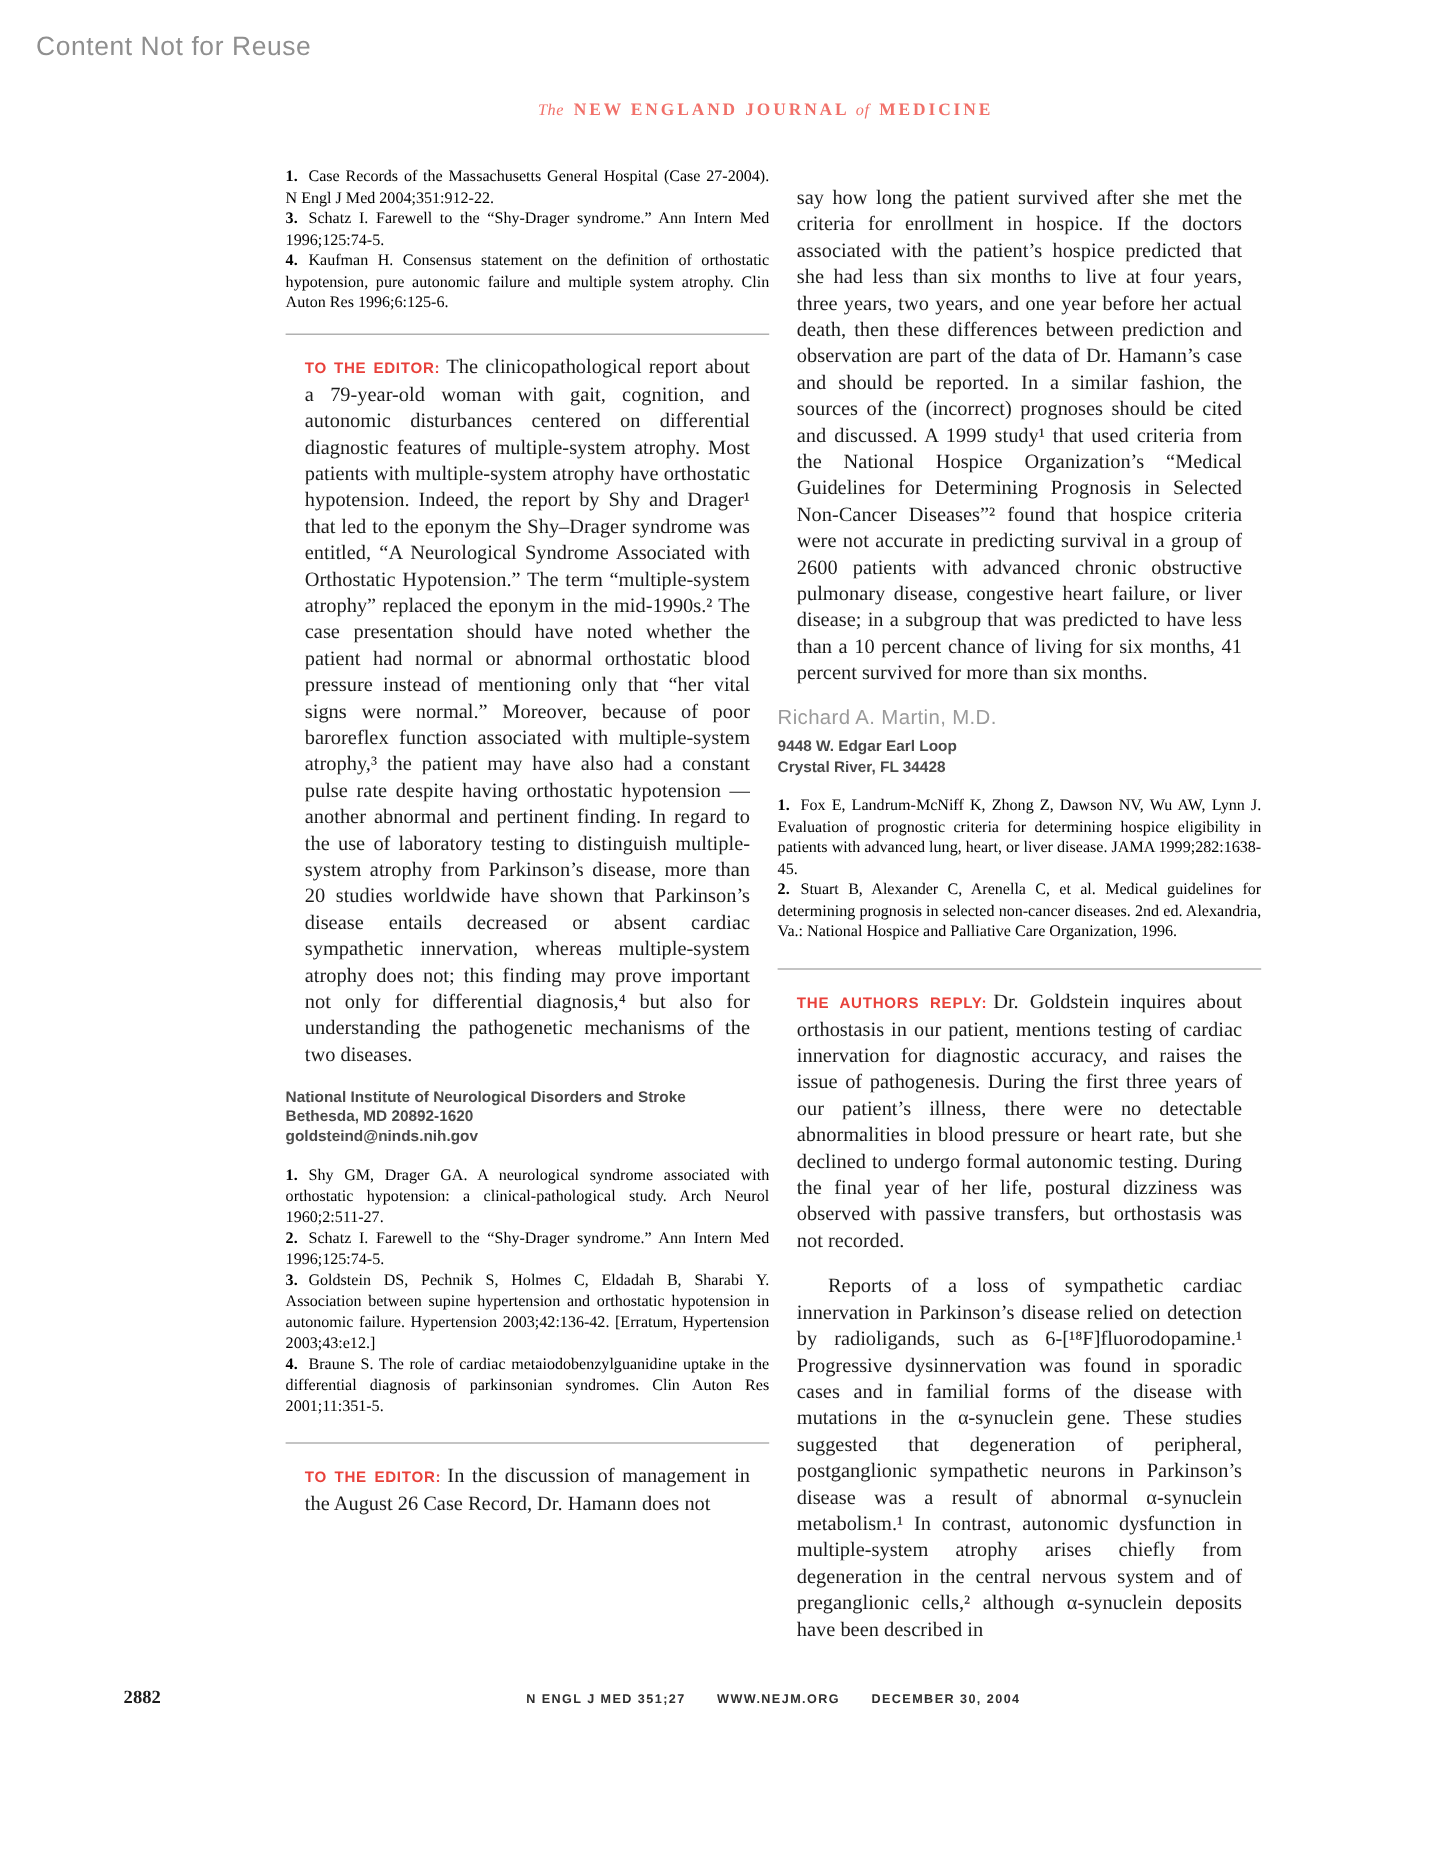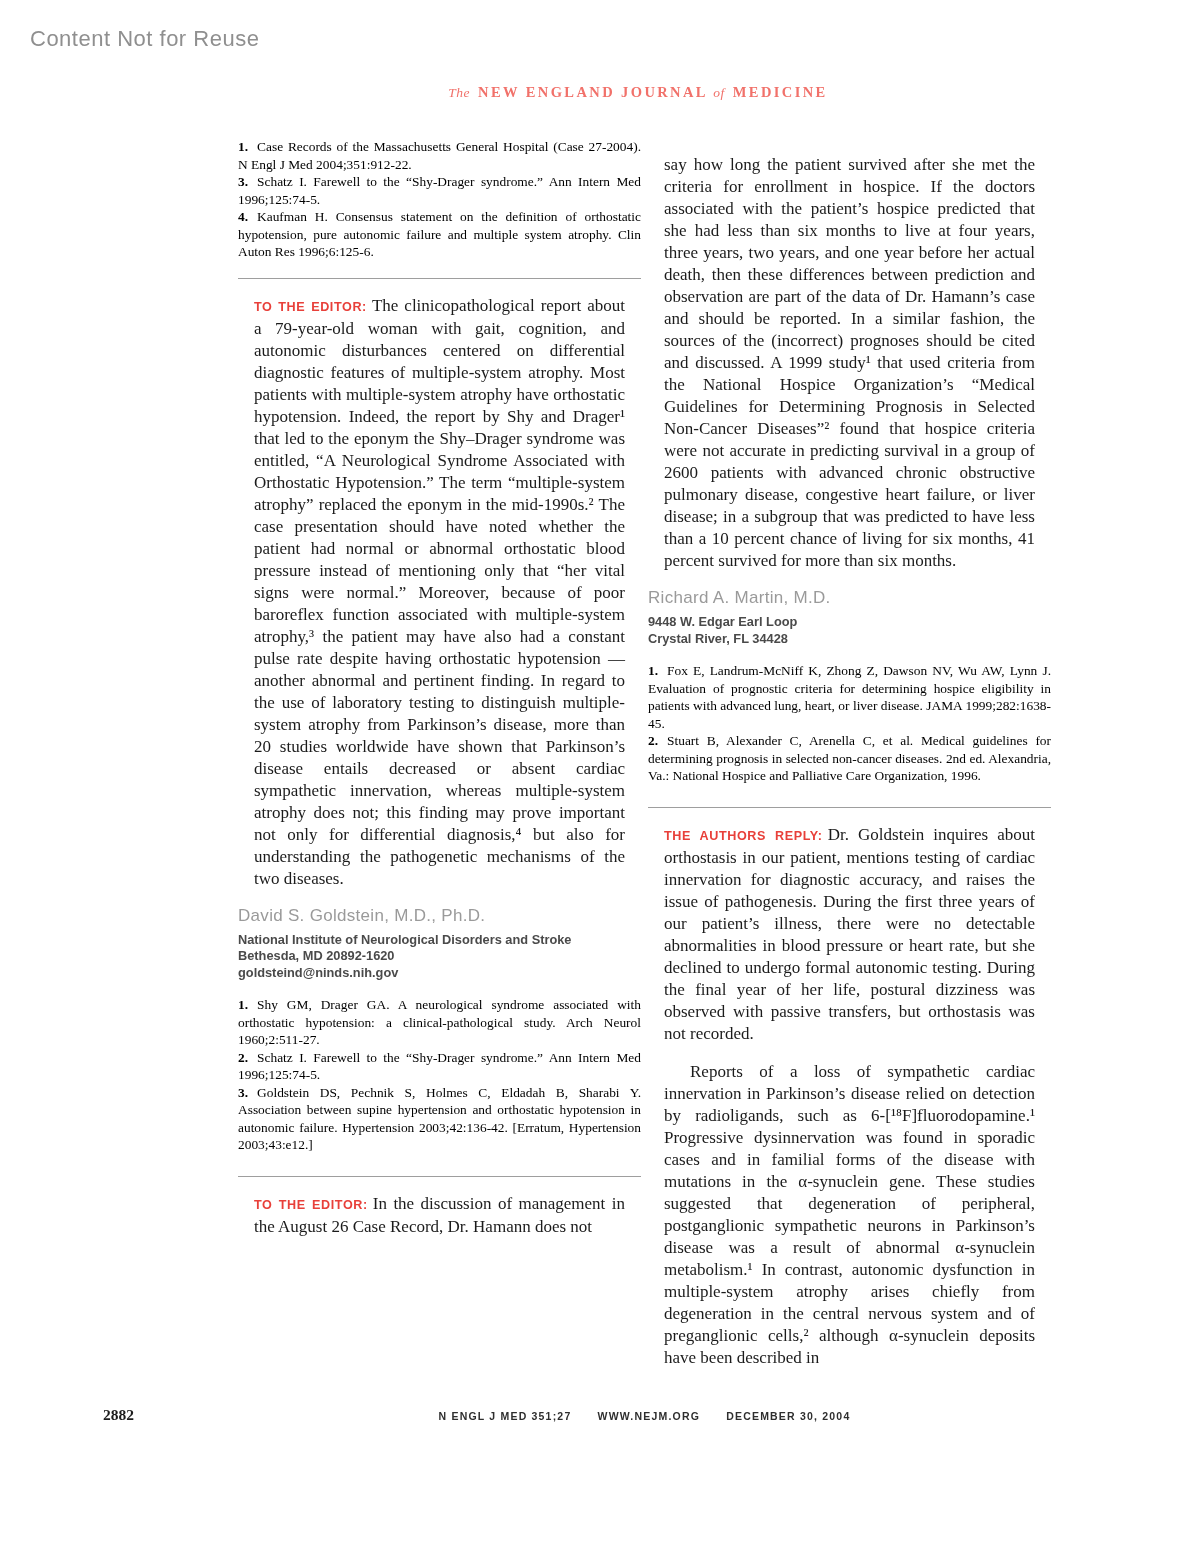--- a/index.html
+++ b/index.html
@@ -93,31 +93,31 @@
     <p class="ref"><b>3.</b><span>Schatz I. Farewell to the “Shy-Drager syndrome.” Ann Intern Med 1996;125:74-5.</span></p>
     <p class="ref"><b>4.</b><span>Kaufman H. Consensus statement on the definition of orthostatic hypotension, pure autonomic failure and multiple system atrophy. Clin Auton Res 1996;6:125-6.</span></p>
   </div>
 
   <hr class="rule">
 
   <p class="body-para">
     <span class="leadin">TO THE EDITOR:</span><span>The clinicopathological report about a 79-year-old woman with gait, cognition, and autonomic disturbances centered on differential diagnostic features of multiple-system atrophy. Most patients with multiple-system atrophy have orthostatic hypotension. Indeed, the report by Shy and Drager¹ that led to the eponym the Shy–Drager syndrome was entitled, “A Neurological Syndrome Associated with Orthostatic Hypotension.” The term “multiple-system atrophy” replaced the eponym in the mid-1990s.² The case presentation should have noted whether the patient had normal or abnormal orthostatic blood pressure instead of mentioning only that “her vital signs were normal.” Moreover, because of poor baroreflex function associated with multiple-system atrophy,³ the patient may have also had a constant pulse rate despite having orthostatic hypotension — another abnormal and pertinent finding. In regard to the use of laboratory testing to distinguish multiple-system atrophy from Parkinson’s disease, more than 20 studies worldwide have shown that Parkinson’s disease entails decreased or absent cardiac sympathetic innervation, whereas multiple-system atrophy does not; this finding may prove important not only for differential diagnosis,⁴ but also for understanding the pathogenetic mechanisms of the two diseases.</span>
   </p>
 
-  <div class="author-name">David S. Goldstein, M.D., Ph.D.</div>
   <div class="affil">
     <div>National Institute of Neurological Disorders and Stroke</div>
     <div>Bethesda, MD 20892-1620</div>
     <div>goldsteind@ninds.nih.gov</div>
   </div>
 
   <div class="ref-list mt">
     <p class="ref"><b>1.</b><span>Shy GM, Drager GA. A neurological syndrome associated with orthostatic hypotension: a clinical-pathological study. Arch Neurol 1960;2:511-27.</span></p>
     <p class="ref"><b>2.</b><span>Schatz I. Farewell to the “Shy-Drager syndrome.” Ann Intern Med 1996;125:74-5.</span></p>
     <p class="ref"><b>3.</b><span>Goldstein DS, Pechnik S, Holmes C, Eldadah B, Sharabi Y. Association between supine hypertension and orthostatic hypotension in autonomic failure. Hypertension 2003;42:136-42. [Erratum, Hypertension 2003;43:e12.]</span></p>
+    <p class="ref"><b>4.</b><span>Braune S. The role of cardiac metaiodobenzylguanidine uptake in the differential diagnosis of parkinsonian syndromes. Clin Auton Res 2001;11:351-5.</span></p>
   </div>
 
   <hr class="rule big-gap">
 
   <p class="body-para">
     <span class="leadin">TO THE EDITOR:</span><span>In the discussion of management in the August 26 Case Record, Dr. Hamann does not</span>
   </p>
 
 </div>
 

